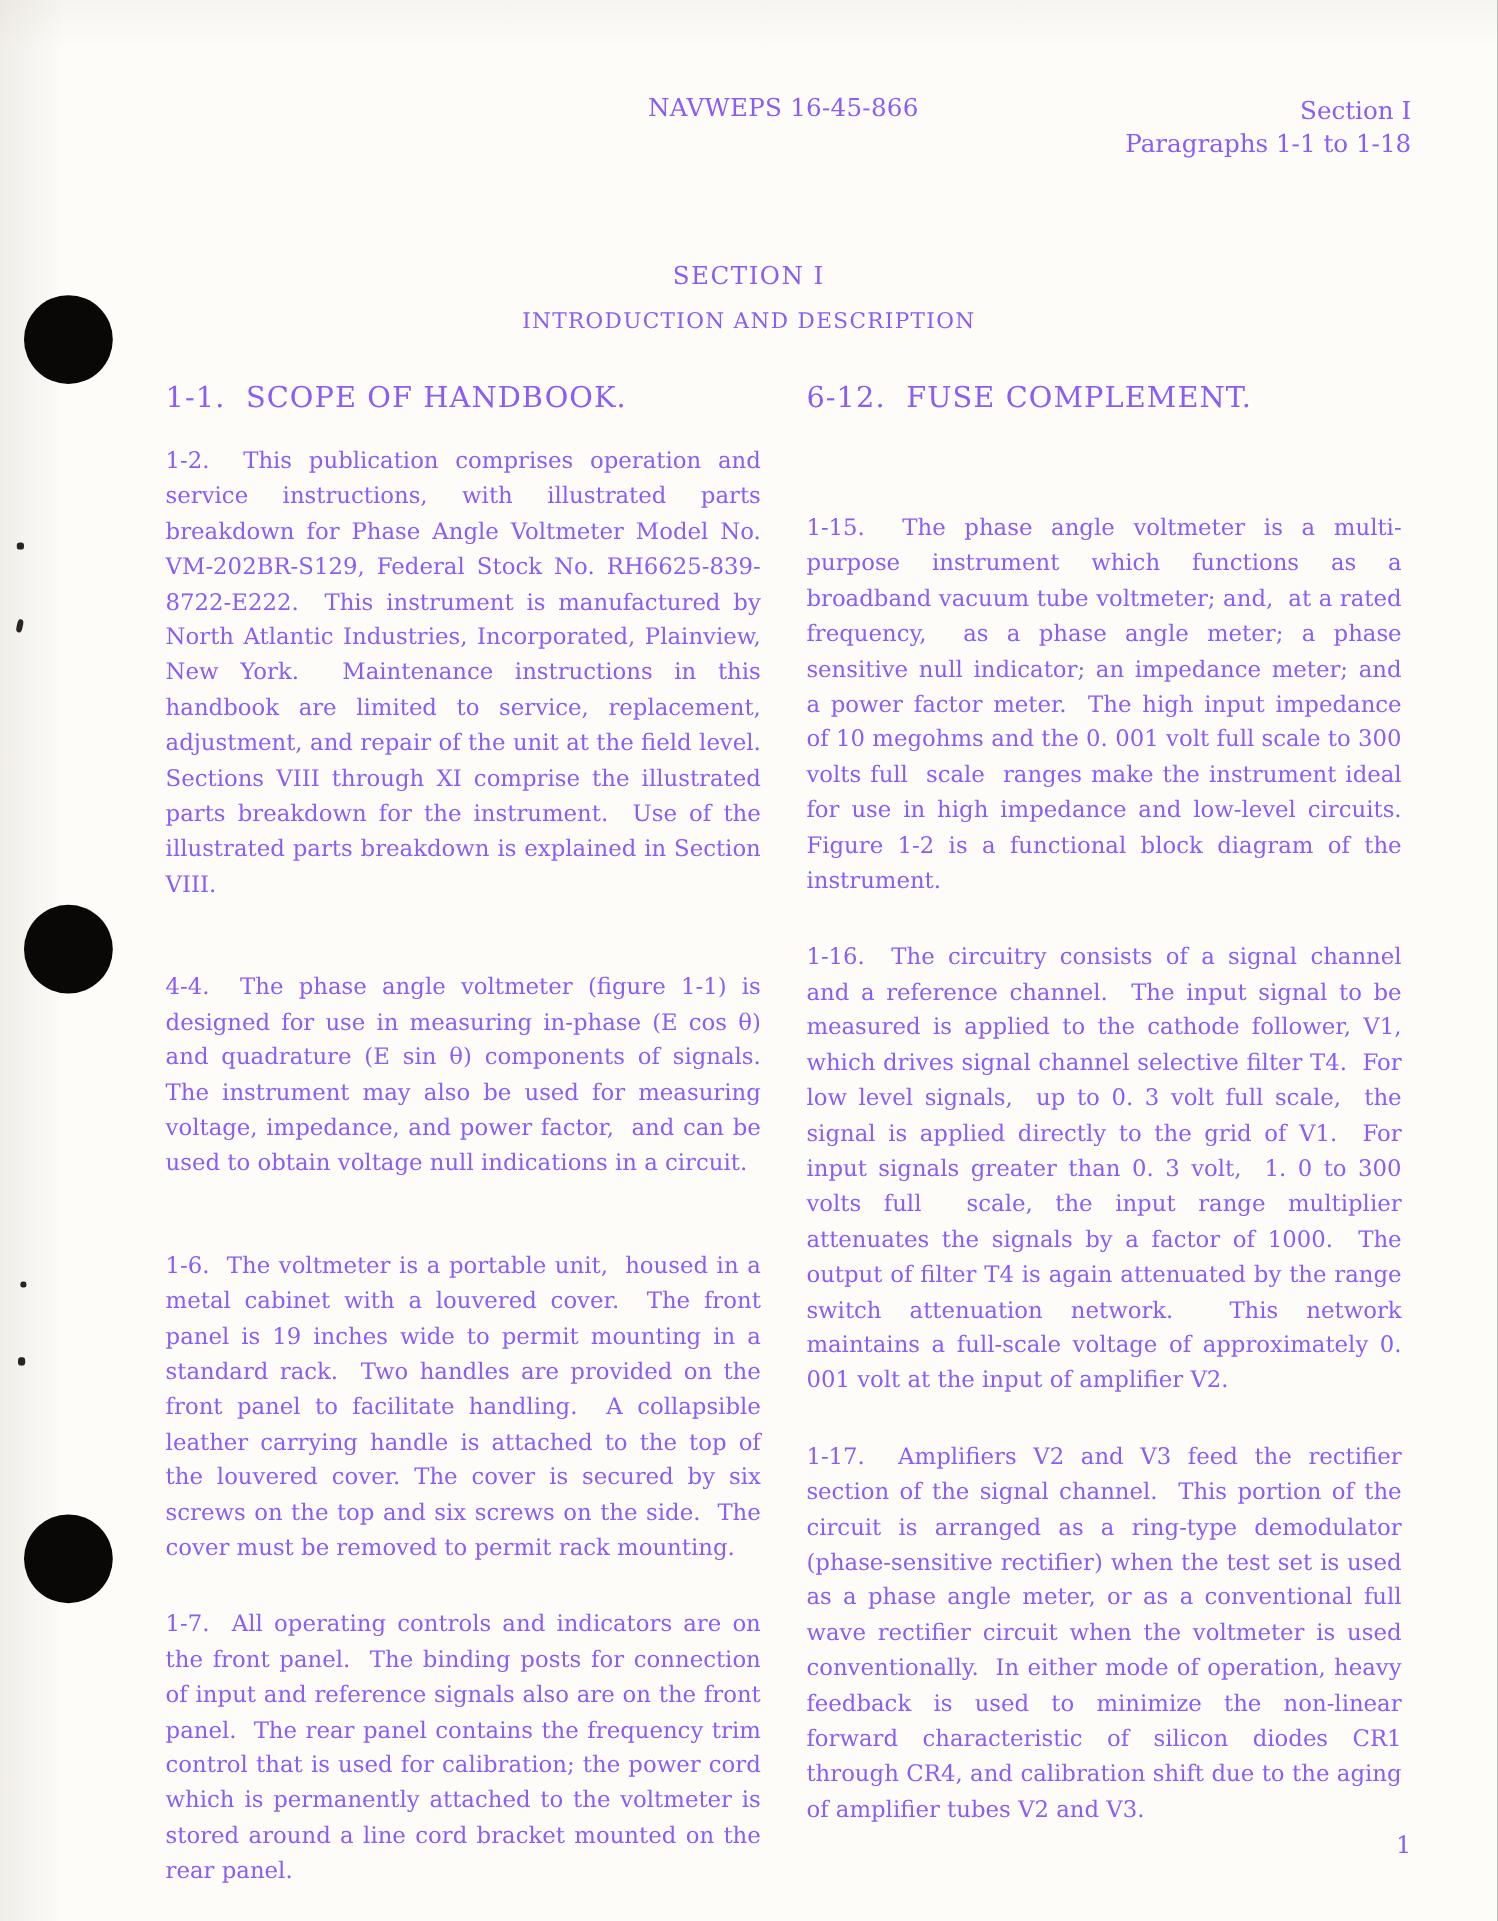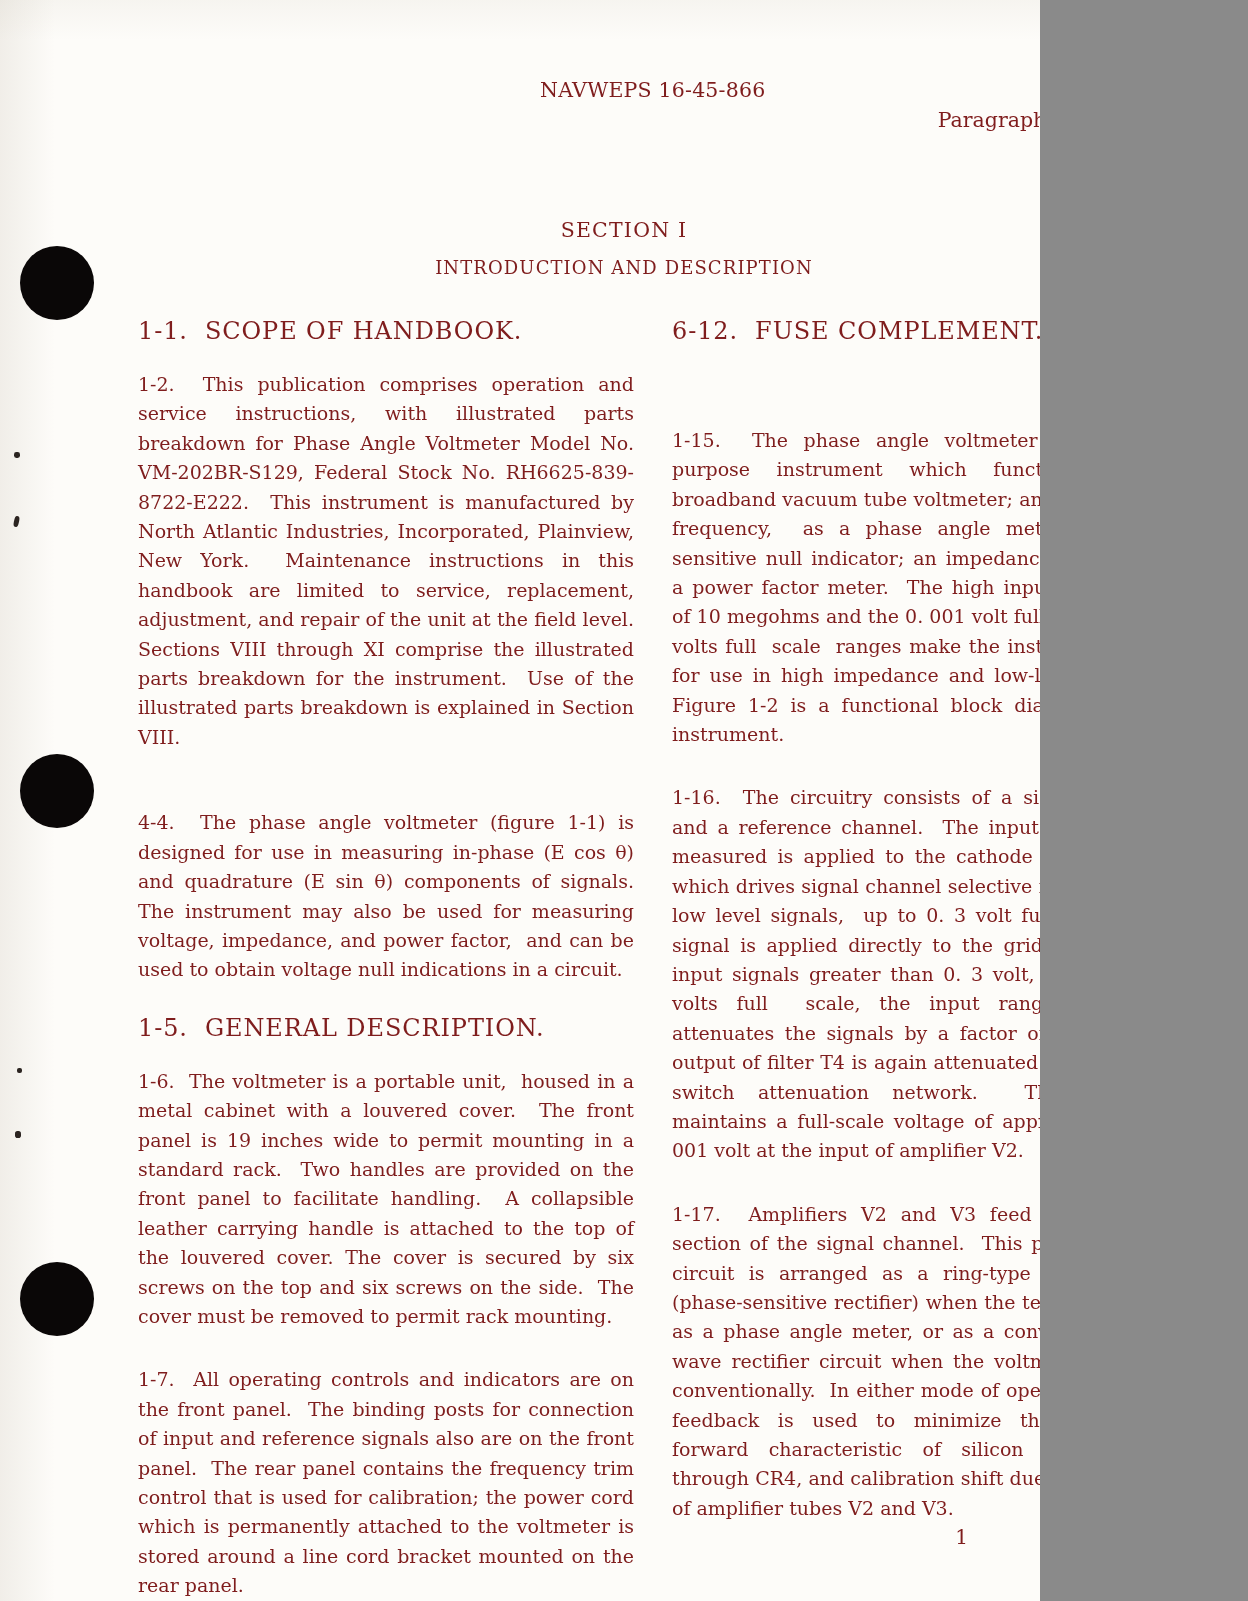--- a/index.html
+++ b/index.html
@@ -2,26 +2,26 @@
 <html><head>
 <meta charset="utf-8">
 <style>
   html, body {
     margin: 0;
     padding: 0;
     background: #8a8a8a;
   }
   .page {
     position: relative;
-    width: 1040px;
+    width: 1248px;
     height: 1601px;
     background: #fdfcf9;
     overflow: hidden;
     font-family: "DejaVu Serif", "Liberation Serif", serif;
-    color: #7f1d1d;
+    color: #8b5cf6;
     box-sizing: border-box;
   }
 
   
   .punch {
     position: absolute;
     left: 20px;
     width: 74px;
     height: 74px;
     border-radius: 50%;
@@ -166,21 +166,20 @@
   <div class="columns">
 
     <div class="col">
       <div class="head">1-1.  SCOPE OF HANDBOOK.</div>
       <div class="gap-para"></div>
       <div class="para">1-2.  This publication comprises operation and service instructions, with illustrated parts breakdown for Phase Angle Voltmeter Model No. VM-202BR-S129, Federal Stock No. RH6625-839-8722-E222.  This instrument is manufactured by North Atlantic Industries, Incorporated, Plainview, New York.  Maintenance instructions in this handbook are limited to service, replacement, adjustment, and repair of the unit at the field level.  Sections VIII through XI comprise the illustrated parts breakdown for the instrument.  Use of the illustrated parts breakdown is explained in Section VIII.</div>
       <div class="gap-head"></div>
       <div class="gap-para"></div>
       <div class="para">4-4.  The phase angle voltmeter (figure 1-1) is designed for use in measuring in-phase (E cos θ) and quadrature (E sin θ) components of signals.  The instrument may also be used for measuring voltage, impedance, and power factor,  and can be used to obtain voltage null indications in a circuit.</div>
       <div class="gap-head"></div>
-      <div class="head">1-5.  GENERAL DESCRIPTION.</div>
       <div class="gap-para"></div>
       <div class="para">1-6.  The voltmeter is a portable unit,  housed in a metal cabinet with a louvered cover.  The front panel is 19 inches wide to permit mounting in a standard rack.  Two handles are provided on the front panel to facilitate handling.  A collapsible leather carrying handle is attached to the top of the louvered cover. The cover is secured by six screws on the top and six screws on the side.  The cover must be removed to permit rack mounting.</div>
       <div class="gap-big"></div>
       <div class="para">1-7.  All operating controls and indicators are on the front panel.  The binding posts for connection of input and reference signals also are on the front panel.  The rear panel contains the frequency trim control that is used for calibration; the power cord which is permanently attached to the voltmeter is stored around a line cord bracket mounted on the rear panel.</div>
 
     </div>
 
     <div class="col">
       <div class="head">6-12.  FUSE COMPLEMENT.</div>
       <div class="gap-para"></div>

